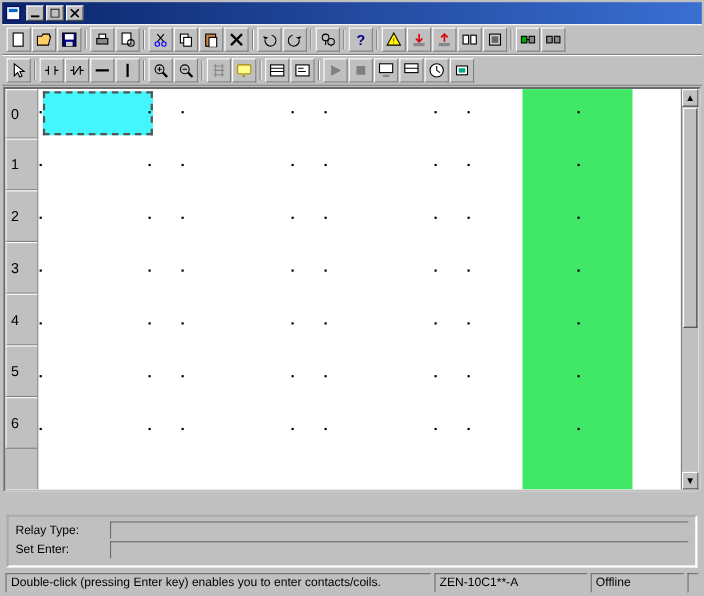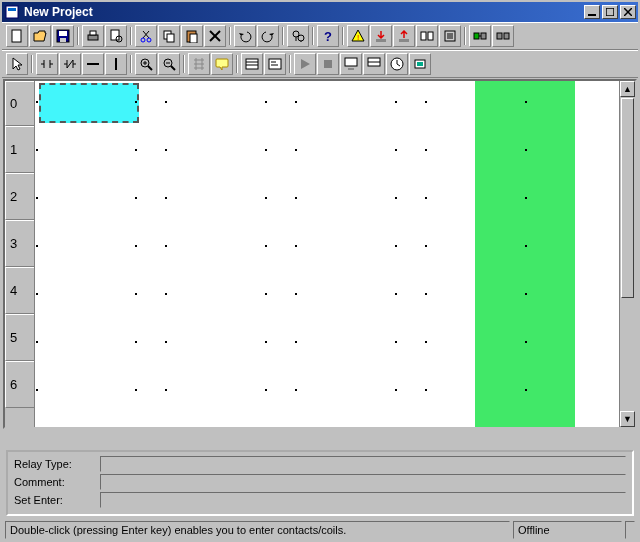--- a/index.html
+++ b/index.html
@@ -47,21 +47,20 @@
 
 <div class="window">
 
   <div class="titlebar">
     <span class="app-icon">
       <svg width="14" height="14">
           <rect x="1" y="1" width="12" height="12" fill="#fff" stroke="#006" stroke-width="1"></rect>
           <rect x="3" y="3" width="8" height="3" fill="#06c"></rect>
         </svg>
     </span>
-    <span class="title">New Project</span>
     <div class="win-buttons">
       <div class="win-btn">
           <svg width="8" height="8">
             <rect x="0" y="6" width="8" height="2" fill="#000"></rect>
           </svg>
         </div>
       <div class="win-btn">
           <svg width="8" height="8">
             <rect x="0" y="0" width="8" height="8" fill="none" stroke="#000" stroke-width="1.5"></rect>
           </svg>
@@ -406,28 +405,25 @@
     </div>
   </div>
   <div class="scrollbar-h-area"></div>
 
   <div class="info-panel">
     <div class="info-row">
       <span class="info-label">Relay Type:</span>
       <div class="info-field"></div>
     </div>
     <div class="info-row">
-      <span class="info-label">Comment:</span>
-      <div class="info-field"></div>
-    </div>
-    <div class="info-row">
       <span class="info-label">Set Enter:</span>
       <div class="info-field"></div>
     </div>
   </div>
 
   <div class="statusbar">
     <div class="status-pane msg">Double-click (pressing Enter key) enables you to enter contacts/coils.</div>
+    <div class="status-pane model">ZEN-10C1**-A</div>
     <div class="status-pane conn">Offline</div>
     <div class="status-pane last"></div>
   </div>
 
 </div>
 
 </body></html>

